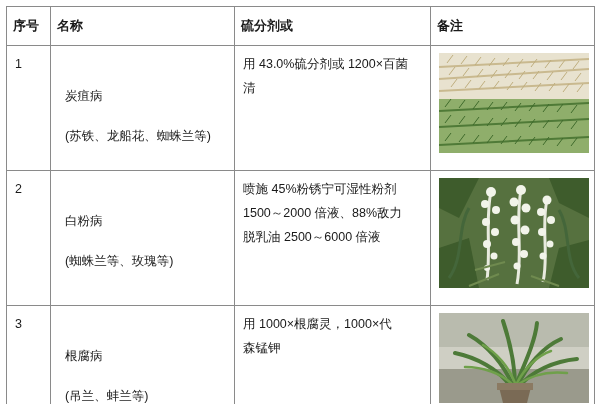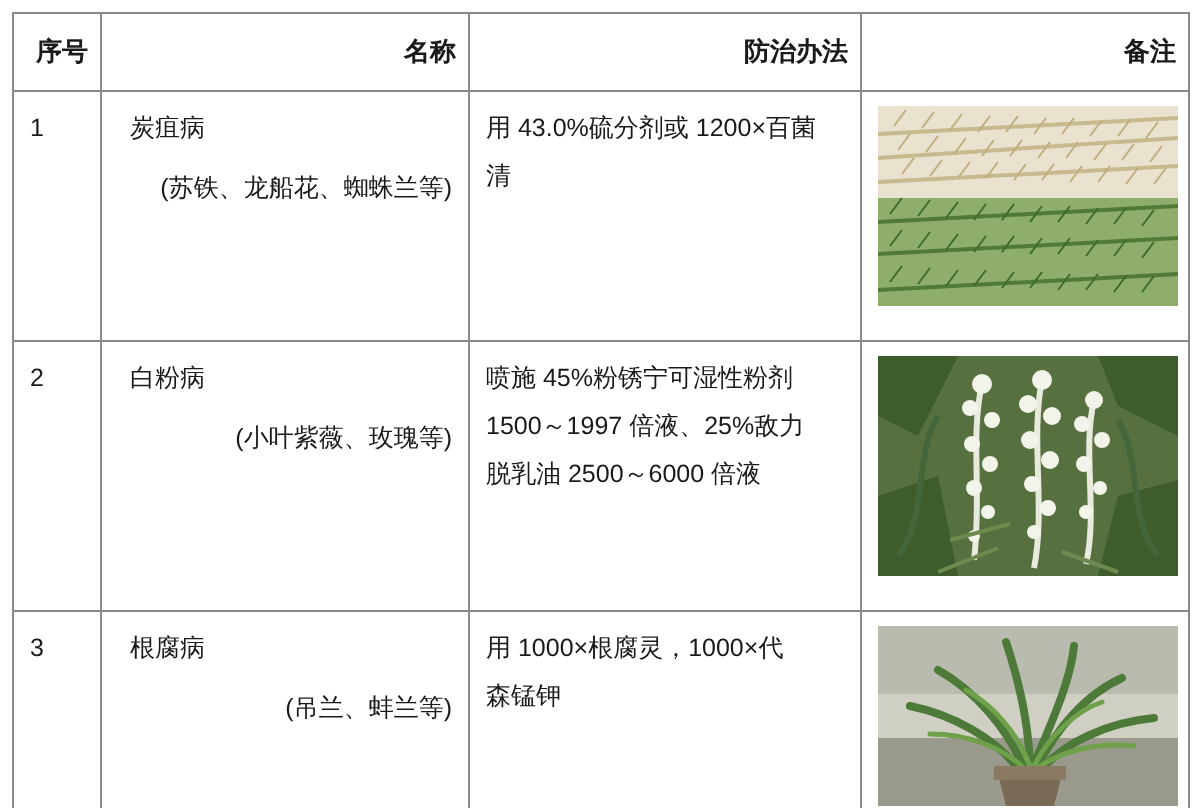--- a/index.html
+++ b/index.html
@@ -33,41 +33,41 @@
 
   table.pest-table th,
   table.pest-table td {
     border: 1px solid #8a8a8a;
     vertical-align: top;
     padding: 7px 8px;
     font-size: 12.5px;
     line-height: 1.9;
   }
   table.pest-table thead th {
-    text-align: right;
+    text-align: left;
     vertical-align: middle;
     font-weight: bold;
     font-size: 13px;
     height: 30px;
     padding: 4px 6px;
     line-height: 1.4;
   }
   td.col-no {
     text-align: left;
     padding-left: 7px;
   }
   td.col-name .name-main {
     display: block;
     padding-left: 6px;
+    margin-top: 32px;
   }
   td.col-name .name-sub {
     display: block;
     padding-left: 6px;
-    margin-top: 6px;
-    text-align: right;
+    margin-top: 16px;
   }
   td.col-method .method-line {
     display: block;
   }
   td.col-note {
     padding: 4px 5px 4px 5px;
   }
   .photo {
     width: 150px;
     height: auto;
@@ -90,21 +90,21 @@
     <colgroup>
       <col class="c-no">
       <col class="c-name">
       <col class="c-method">
       <col class="c-note">
     </colgroup>
     <thead>
       <tr>
         <th>序号</th>
         <th>名称</th>
-        <th>防治办法</th>
+        <th>硫分剂或</th>
         <th>备注</th>
       </tr>
     </thead>
     <tbody>
 
       <tr class="row-1">
         <td class="col-no">1</td>
         <td class="col-name">
           <span class="name-main">炭疽病</span>
           <span class="name-sub">(苏铁、龙船花、蜘蛛兰等)</span>
@@ -195,25 +195,25 @@
               </g>
             </svg>
           </span>
         </td>
       </tr>
 
       <tr class="row-2">
         <td class="col-no">2</td>
         <td class="col-name">
           <span class="name-main">白粉病</span>
-          <span class="name-sub">(小叶紫薇、玫瑰等)</span>
+          <span class="name-sub">(蜘蛛兰等、玫瑰等)</span>
         </td>
         <td class="col-method">
           <span class="method-line">喷施 45%粉锈宁可湿性粉剂</span>
-          <span class="method-line">1500～1997 倍液、25%敌力</span>
+          <span class="method-line">1500～2000 倍液、88%敌力</span>
           <span class="method-line">脱乳油 2500～6000 倍液</span>
         </td>
         <td class="col-note">
           <span class="photo">
             <svg width="150" height="110" viewBox="0 0 150 110">
               <rect width="150" height="110" fill="#56713f"></rect>
               <g fill="#3e5c2c">
                 <path d="M0 0 L40 0 L20 40 L0 30 Z"></path>
                 <path d="M110 0 L150 0 L150 40 L120 25 Z"></path>
                 <path d="M0 70 L30 60 L40 110 L0 110 Z"></path>

